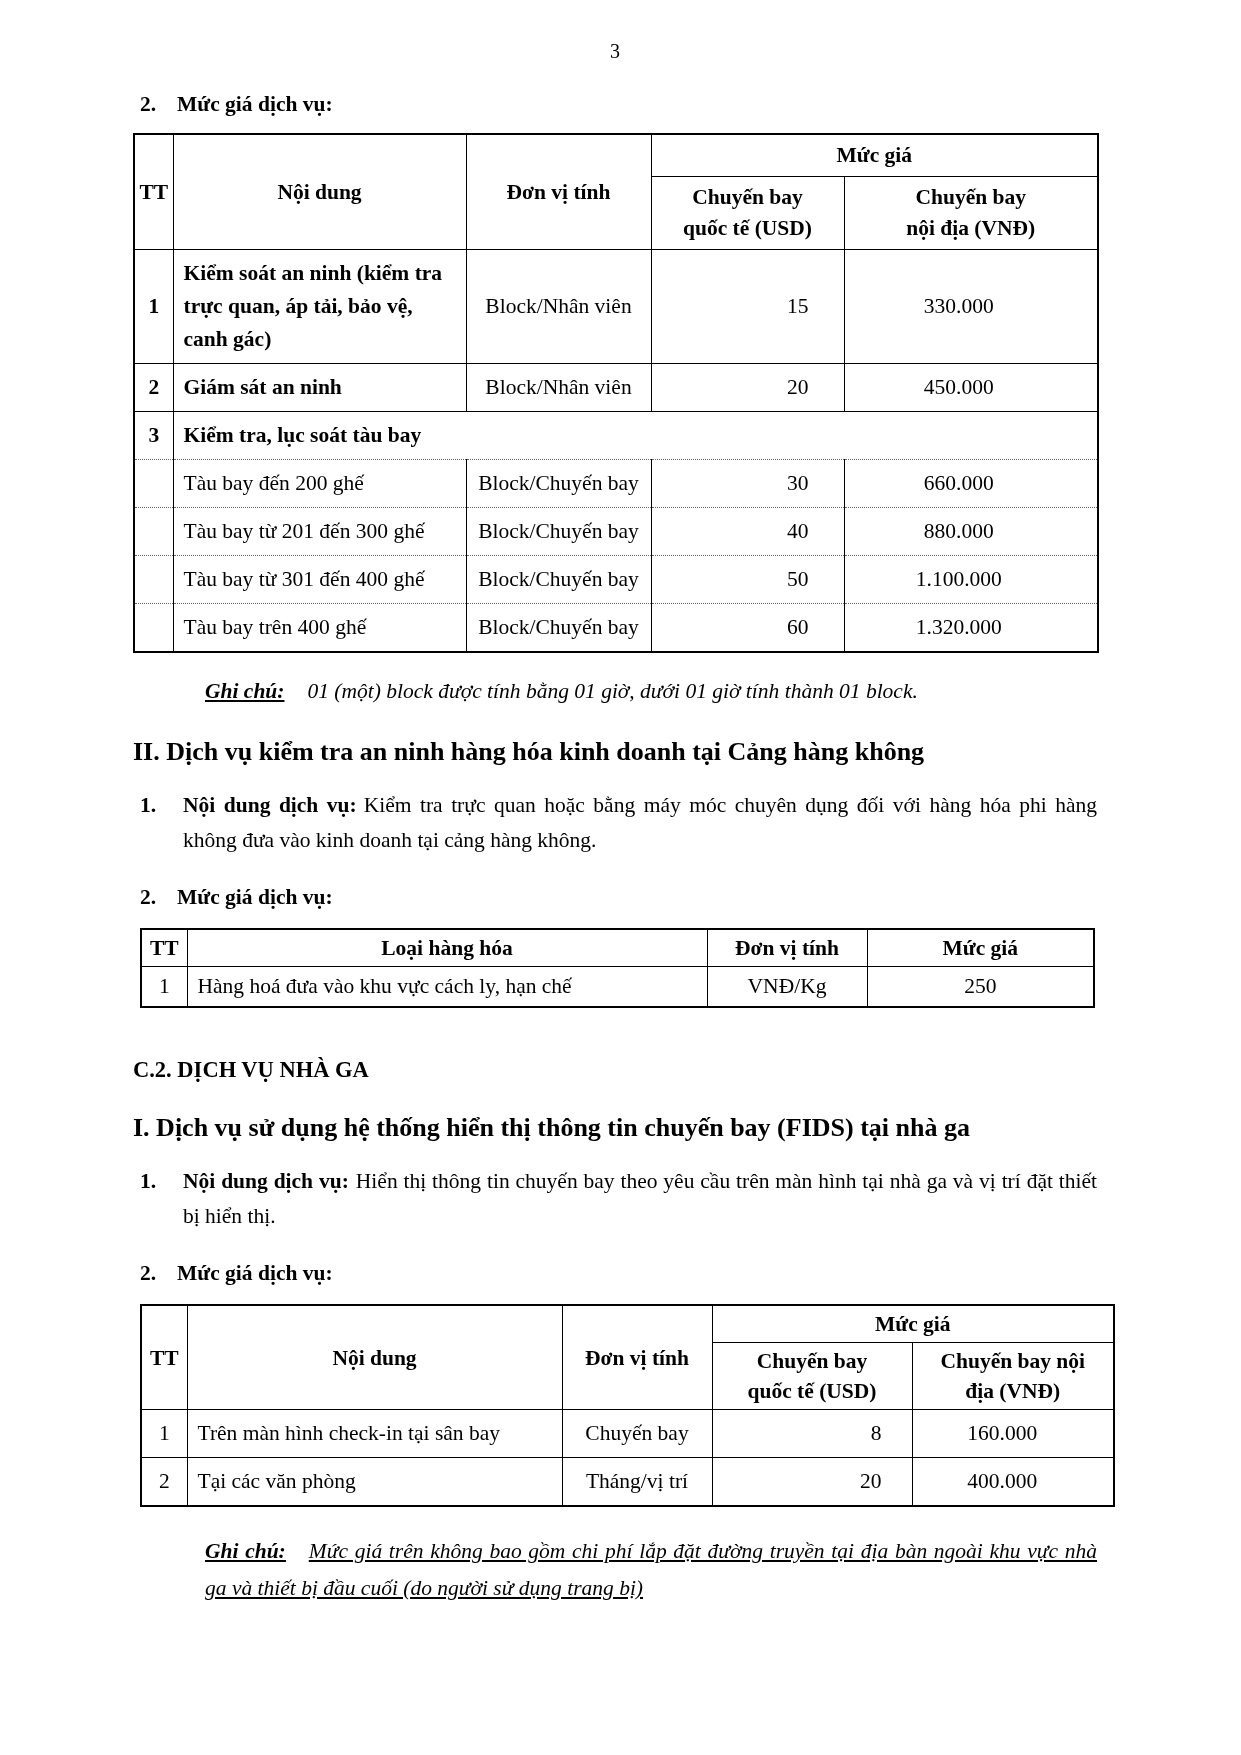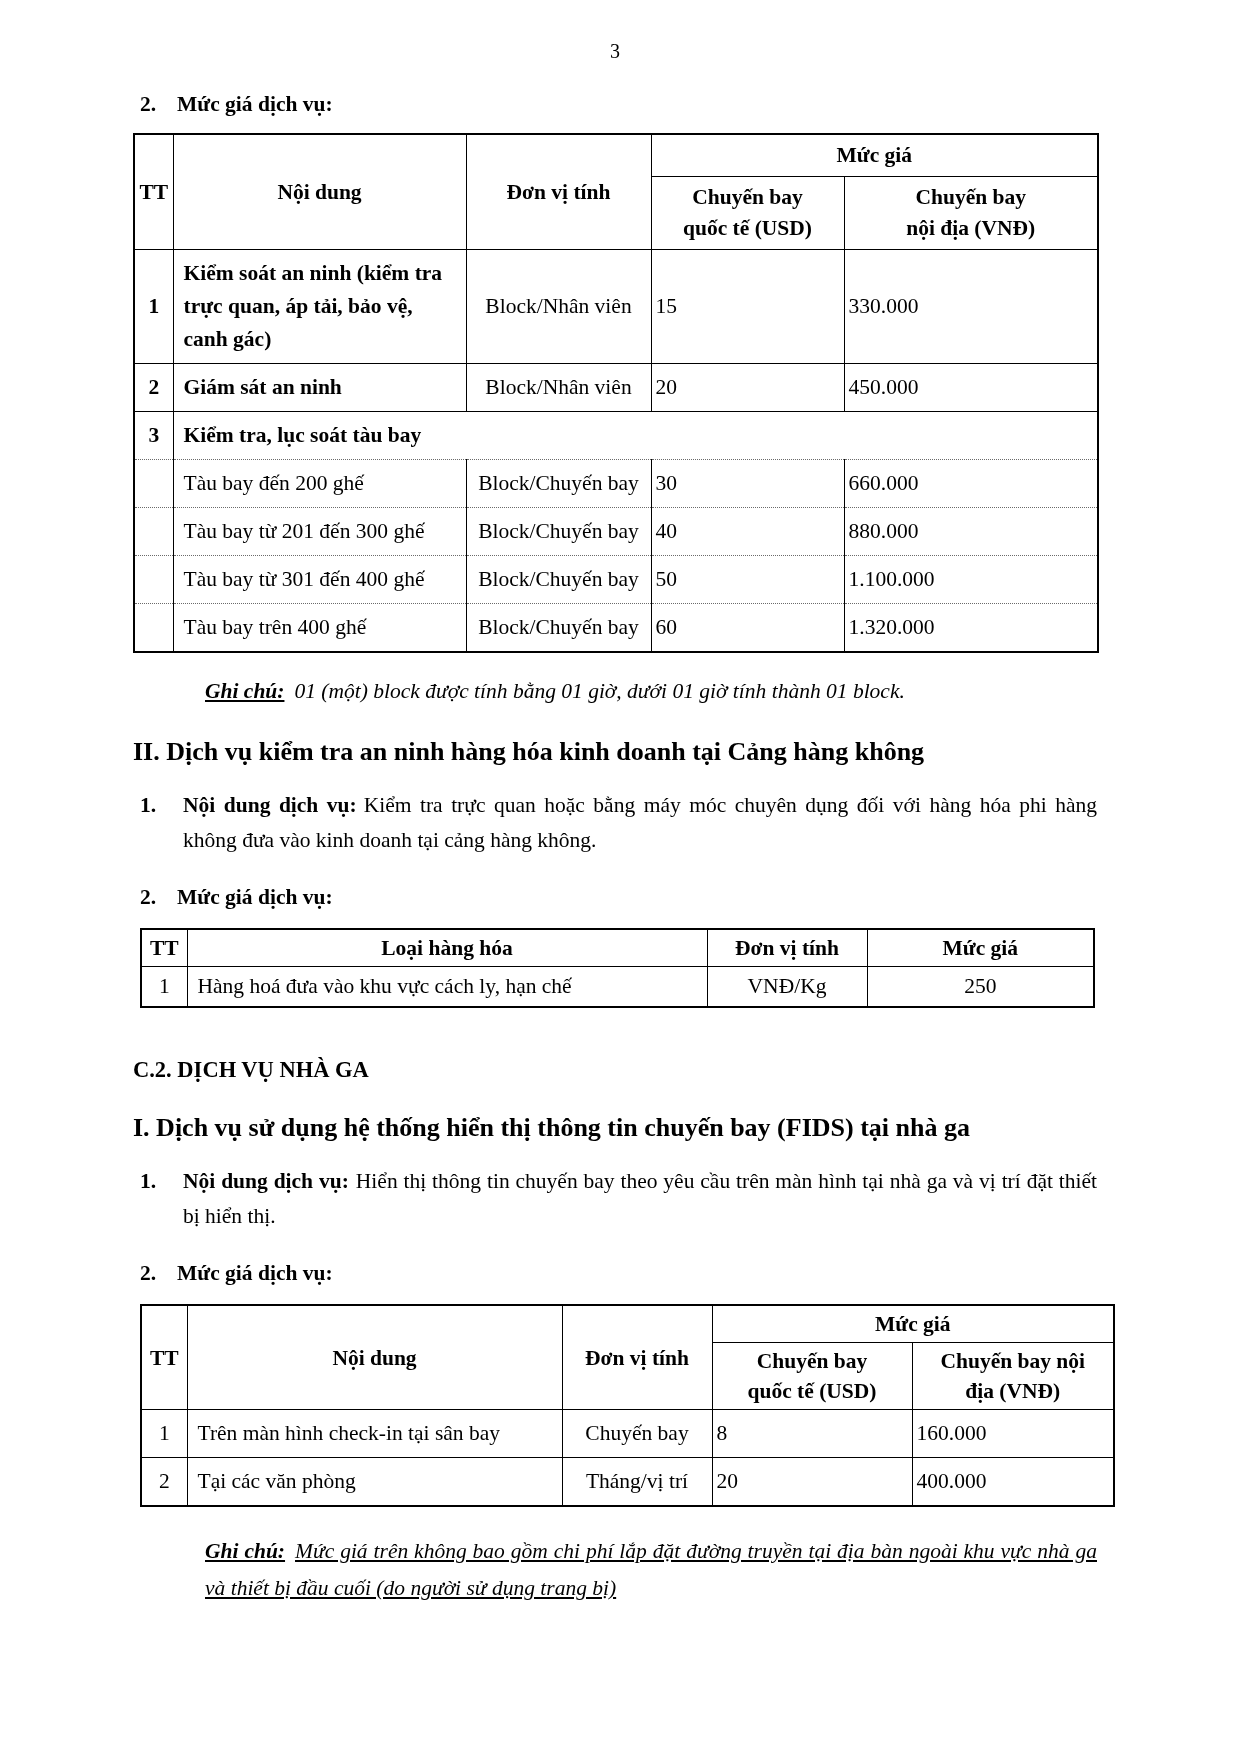--- a/index.html
+++ b/index.html
@@ -31,31 +31,31 @@
   th{font-weight:bold;text-align:center;vertical-align:middle;line-height:31px;padding:5px 4px;}
   td{vertical-align:middle;line-height:33px;padding:7px 4px;}
   .wrapcap{display:inline-block;text-align:center;}
   .w150{max-width:152px;}
   .w130{max-width:132px;}
   .w155{max-width:158px;}
   .w170{max-width:172px;}
   .c-tt{text-align:center;}
   .c-nd{text-align:left;padding-left:10px;padding-right:6px;}
   .c-dv{text-align:center;}
-  .c-usd{text-align:left;padding-right:35px;margin-top:32px;}
-  .c-vnd{text-align:left;padding-right:28px;}
+  .c-usd{text-align:right;padding-right:35px;margin-top:32px;}
+  .c-vnd{text-align:center;padding-right:28px;}
   .c-center{text-align:center;}
   .bold{font-weight:bold;}
   tr.sub td{border-bottom:1.5px dotted #6a6a6a;}
   .span-cell{font-weight:bold;padding-left:10px;}
   .hdr-short th{padding:3px 4px;line-height:30px;}
 
   .note{margin:20px 0 0 72px;font-style:italic;font-size:21.5px;line-height:37px;}
   .note-just{text-align:justify;text-decoration:underline;}
-  .note-label{font-weight:bold;text-decoration:underline;margin-right:10px;}
+  .note-label{font-weight:bold;text-decoration:underline;margin-right:23px;}
 </style>
 </head>
 <body>
 
 <div class="page">
 
   <div class="page-number">3</div>
 
 
   <div class="h-item">

